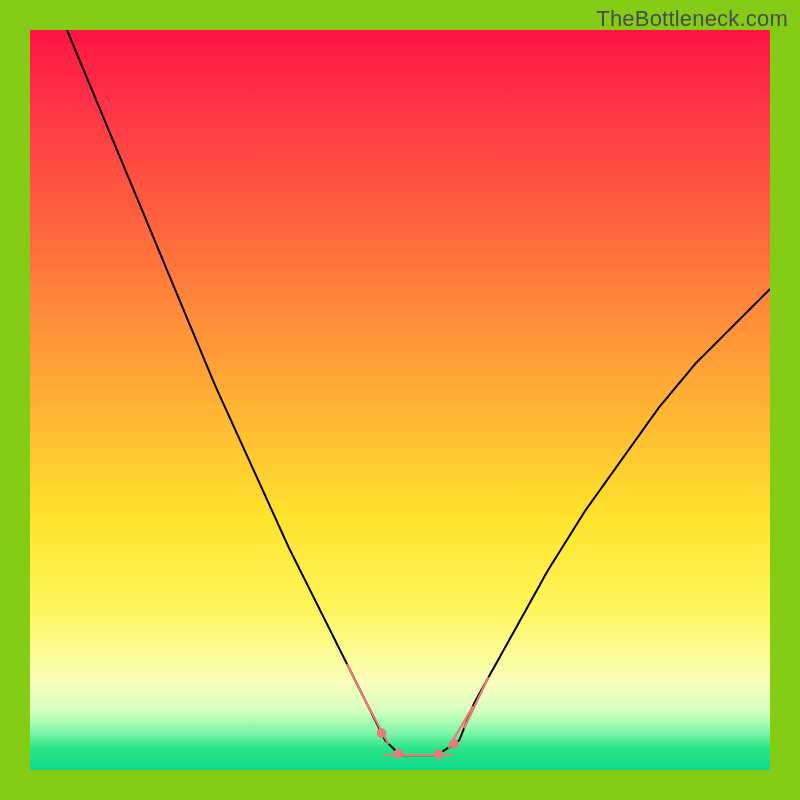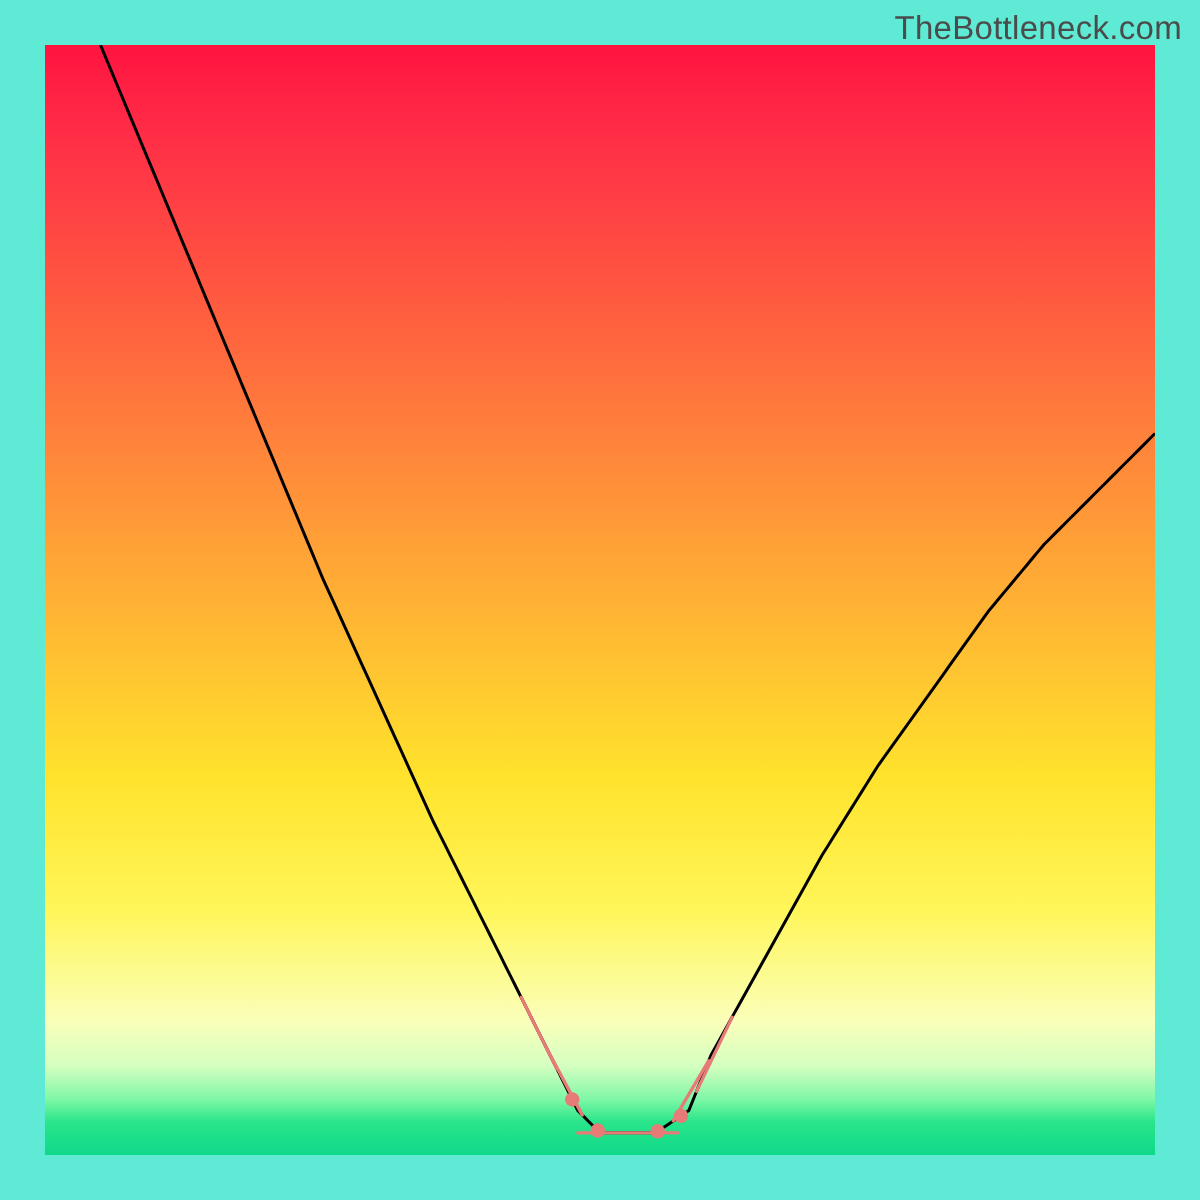--- a/index.html
+++ b/index.html
@@ -8,21 +8,21 @@
     width: 800px;
     height: 800px;
     overflow: hidden;
     background: #000;
     font-family: Arial, Helvetica, sans-serif;
   }
   .frame {
     position: relative;
     width: 800px;
     height: 800px;
-    background: #5eead4;
+    background: #84cc16;
   }
   .plot-area {
     position: absolute;
     left: 30px;
     top: 30px;
     width: 740px;
     height: 740px;
     
     background: linear-gradient(
       to bottom,

